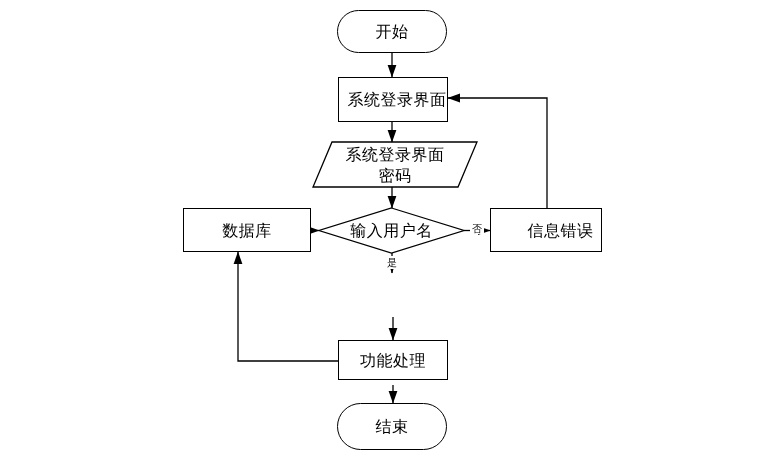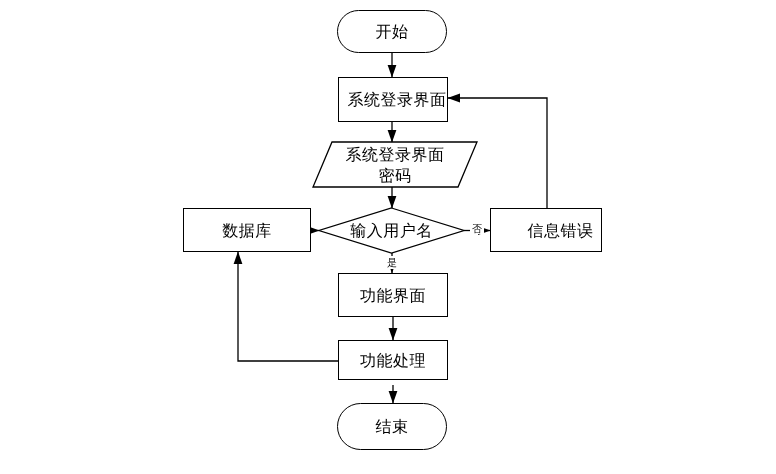--- a/index.html
+++ b/index.html
@@ -97,21 +97,20 @@
 
   <div class="node no-box" style="left:323px; top:142px; width:144px; height:45px;">系统登录界面
 密码</div>
 
   <div class="node no-box" style="left:319px; top:208px; width:145px; height:45px;">输入用户名</div>
 
   <div class="node" style="left:183px; top:208px; width:128px; height:44px;">数据库</div>
 
   <div class="node" style="left:490px; top:208px; width:112px; height:44px;padding-left:29px;">信息错误</div>
 
-  <div class="node" style="left:338px; top:273px; width:110px; height:44px;">功能界面</div>
 
   <div class="node" style="left:338px; top:340px; width:110px; height:40px;">功能处理</div>
 
   <div class="node terminator-end" style="left:337px; top:403px; width:110px; height:47px;">结束</div>
 
   <div class="edge-label" style="left:470px; top:222px; width:14px; height:12px;">否</div>
 
   <div class="edge-label" style="left:385px; top:256px; width:14px; height:13px;">是</div>
 
 </div>

